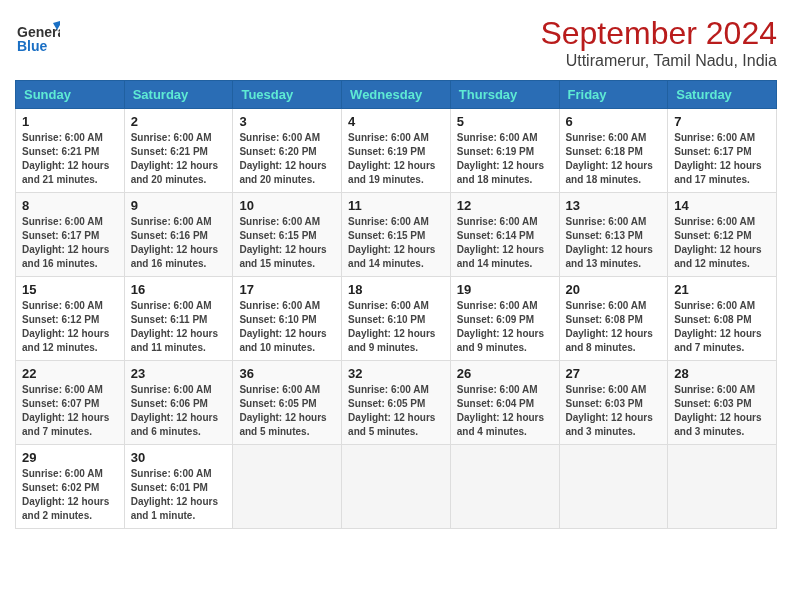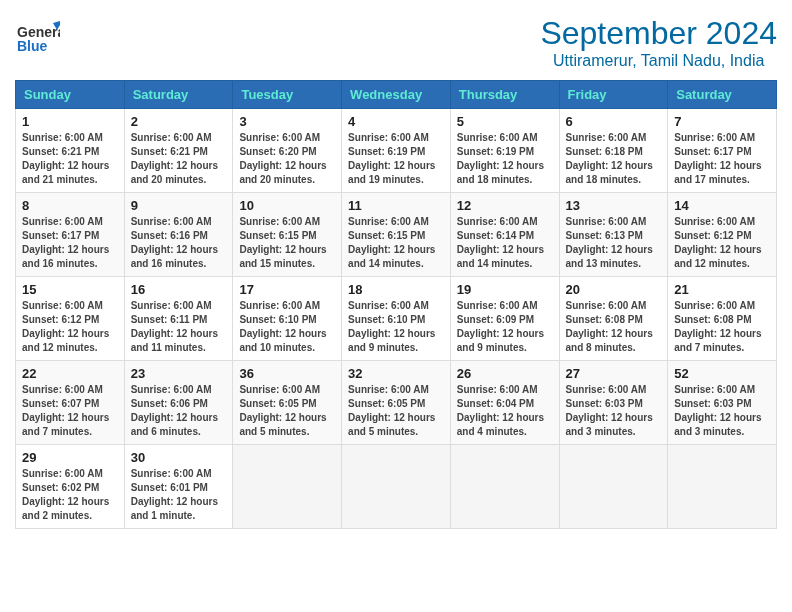--- a/index.html
+++ b/index.html
@@ -20,26 +20,25 @@
       display: flex;
       align-items: center;
       gap: 4px;
     }
     .title-section {
       text-align: right;
     }
     .main-title {
       font-size: 32px;
       font-weight: normal;
-      color: #0369a1;
+      color: #b91c1c;
     }
     .subtitle {
       font-size: 16px;
-      color: #0369a1;
-      text-align: center;
+      color: #404040;
     }
     .calendar-table {
       width: 100%;
       border-collapse: collapse;
       border: 1px solid #ccc;
     }
     .calendar-table th {
       background-color: #2a6db5;
       color: #5eead4;
       padding: 6px 8px;
@@ -299,21 +298,21 @@
 and 4 minutes.</div>
         </td>
         <td>
           <span class="day-number">27</span>
           <div class="day-info" style="white-space: pre-line;">Sunrise: 6:00 AM
 Sunset: 6:03 PM
 Daylight: 12 hours
 and 3 minutes.</div>
         </td>
         <td>
-          <span class="day-number">52</span>
+          <span class="day-number">28</span>
           <div class="day-info" style="white-space: pre-line;">Sunrise: 6:00 AM
 Sunset: 6:03 PM
 Daylight: 12 hours
 and 3 minutes.</div>
         </td>
       </tr>
       <tr>
         <td>
           <span class="day-number">29</span>
           <div class="day-info" style="white-space: pre-line;">Sunrise: 6:00 AM

